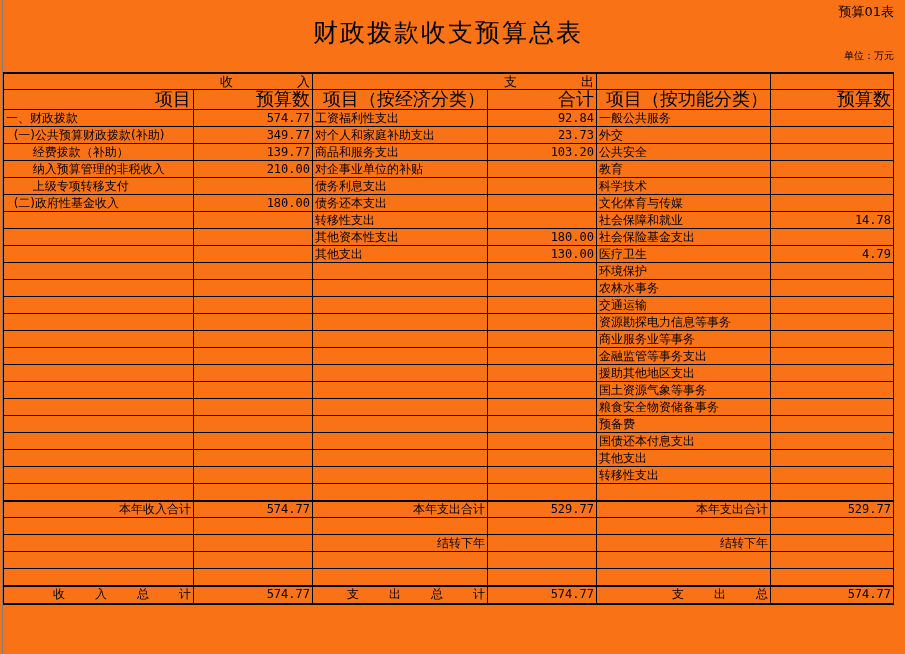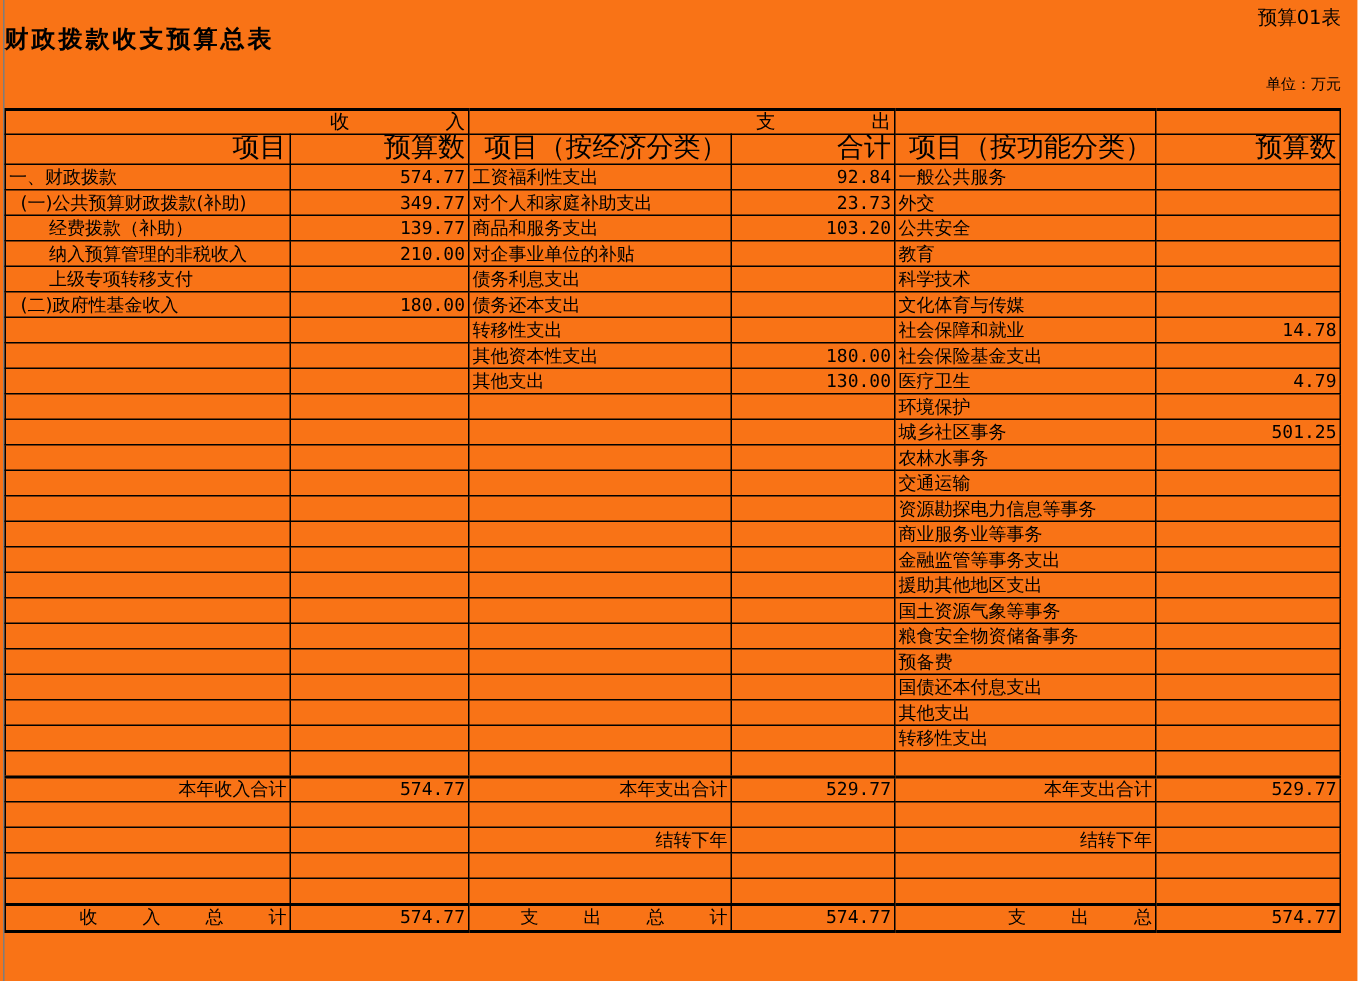--- a/index.html
+++ b/index.html
@@ -2,22 +2,22 @@
 <html><head>
 <meta charset="utf-8">
 <style>
   html,body { margin:0; padding:0; background:#fff; }
   .page {
     position:relative; width:905px; height:654px; background:#f97316;
     font-family:"DejaVu Sans", sans-serif; color:#000; overflow:hidden;
   }
   .page-edge-line { position:absolute; left:2px; top:0; width:1px; height:654px; background:#7d7d7d; }
   .table-code { position:absolute; top:3px; right:11px; font-size:13px; white-space:pre; }
-  .page-title { position:absolute; top:16px; left:3px; width:890px; text-align:left;
-                font-size:16px; font-weight:bold; letter-spacing:2px; white-space:pre; }
+  .page-title { position:absolute; top:16px; left:3px; width:890px; text-align:center;
+                font-size:25px; font-weight:normal; letter-spacing:2px; white-space:pre; }
   .unit-label  { position:absolute; top:49px; right:11px; font-size:10px; white-space:pre; }
 
   table.budget { position:absolute; left:3px; top:72px; width:890px;
                  border-collapse:collapse; table-layout:fixed; }
   td, th { border:1px solid #000; padding:0 2px; font-size:12px; font-weight:normal;
            overflow:hidden; white-space:pre; line-height:1.05; vertical-align:middle; }
   thead tr.r1 th { border-top:2px solid #000; height:15px; font-size:13px; }
   thead tr.r2 th { height:19px; font-size:18px; }
   tbody tr { height:17px; }
   tbody tr.final { height:18px; }
@@ -143,28 +143,20 @@
           <td class="lbl"></td>
           <td class="num"></td>
           <td class="lbl">环境保护</td>
           <td class="num"></td>
         </tr>
         <tr>
           <td class="lbl"></td>
           <td class="num"></td>
           <td class="lbl"></td>
           <td class="num"></td>
-          <td class="lbl">城乡社区事务</td>
-          <td class="num">501.25</td>
-        </tr>
-        <tr>
-          <td class="lbl"></td>
-          <td class="num"></td>
-          <td class="lbl"></td>
-          <td class="num"></td>
           <td class="lbl">农林水事务</td>
           <td class="num"></td>
         </tr>
         <tr>
           <td class="lbl"></td>
           <td class="num"></td>
           <td class="lbl"></td>
           <td class="num"></td>
           <td class="lbl">交通运输</td>
           <td class="num"></td>

